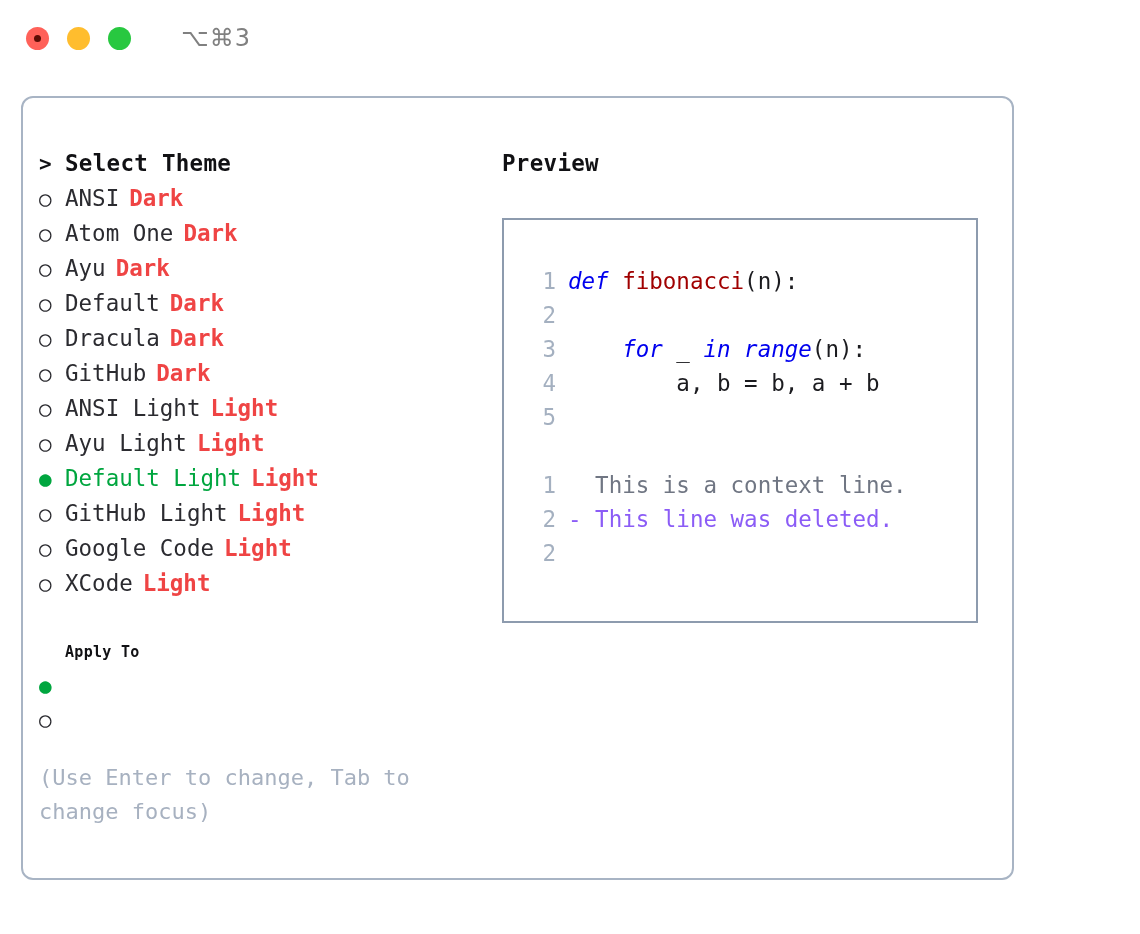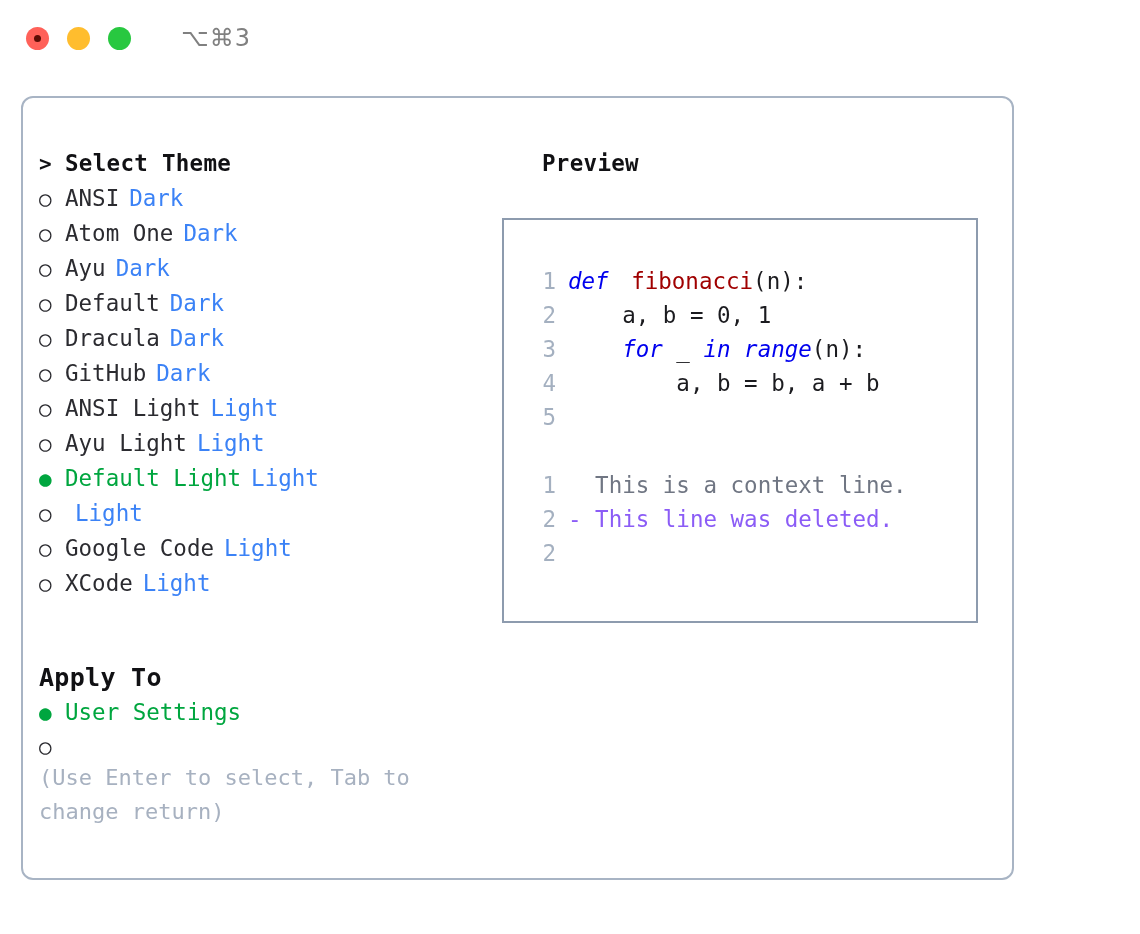--- a/index.html
+++ b/index.html
@@ -119,32 +119,32 @@
   .heading-text {
     font-weight: bold;
     color: #111114;
     letter-spacing: 0.3px;
   }
 
   .label { color: #2b2b30; }
   .label.selected { color: #00a63f; }
 
   .tag {
-    color: #3b82f6;
+    color: #ef4444;
     margin-left: 10px;
+    font-weight: bold;
   }
 
   .spacer-sm { height: 34px; }
 
   .applyto-head {
     display: flex;
-    font-size: 25px;
+    font-size: 15px;
     line-height: 34px;
     white-space: pre;
-    flex-direction: column;
   }
 
   .hint {
     position: absolute;
     left: 16px;
     top: 663px;
     width: 420px;
     font-size: 22px;
     line-height: 34px;
     color: #a7b1c0;
@@ -158,21 +158,20 @@
     top: 48px;
     width: 480px;
   }
 
   .preview-title {
     font-size: 22.5px;
     line-height: 34px;
     font-weight: bold;
     color: #111114;
     letter-spacing: 0.3px;
-    margin-left: 40px;
   }
 
   .preview-box {
     margin-top: 38px;
     width: 476px;
     height: 405px;
     border: 2px solid #8d9bae;
     box-sizing: border-box;
     background: #ffffff;
     padding: 44px 0 0 18px;
@@ -187,21 +186,21 @@
   .lineno {
     width: 34px;
     flex: 0 0 34px;
     text-align: right;
     color: #a4b0c0;
     margin-right: 12px;
   }
   .code-text { color: #1b1b1f; }
 
   .kw    { color: #0000ee; font-style: italic; }
-  .fname { color: #a00000; margin-left: 9px; }
+  .fname { color: #a00000; }
   .plain { color: #1b1b1f; }
 
   .gap-block { height: 34px; }
 
   .diff-ctx { color: #707683; }
   .diff-del { color: #8b5cf6; }
   .diff-add { color: #0fba12; }
 </style>
 </head>
 <body>
@@ -230,47 +229,47 @@
         <div id="theme-items">
             <div class="row"><span class="marker">○</span><span class="label">ANSI</span><span class="tag">Dark</span></div>
             <div class="row"><span class="marker">○</span><span class="label">Atom One</span><span class="tag">Dark</span></div>
             <div class="row"><span class="marker">○</span><span class="label">Ayu</span><span class="tag">Dark</span></div>
             <div class="row"><span class="marker">○</span><span class="label">Default</span><span class="tag">Dark</span></div>
             <div class="row"><span class="marker">○</span><span class="label">Dracula</span><span class="tag">Dark</span></div>
             <div class="row"><span class="marker">○</span><span class="label">GitHub</span><span class="tag">Dark</span></div>
             <div class="row"><span class="marker">○</span><span class="label">ANSI Light</span><span class="tag">Light</span></div>
             <div class="row"><span class="marker">○</span><span class="label">Ayu Light</span><span class="tag">Light</span></div>
             <div class="row"><span class="marker bullet-on">●</span><span class="label selected">Default Light</span><span class="tag">Light</span></div>
-            <div class="row"><span class="marker">○</span><span class="tag">Light</span></div>
+            <div class="row"><span class="marker">○</span><span class="label">GitHub Light</span><span class="tag">Light</span></div>
             <div class="row"><span class="marker">○</span><span class="label">Google Code</span><span class="tag">Light</span></div>
             <div class="row"><span class="marker">○</span><span class="label">XCode</span><span class="tag">Light</span></div>
           </div>
 
         <div class="spacer-sm"></div>
 
         <div class="applyto-head">
           <span class="marker"></span>
           <span class="heading-text">Apply To</span>
         </div>
 
         <div id="apply-items">
-            <div class="row"><span class="marker bullet-on">●</span><span class="label selected">User Settings</span></div>
+            <div class="row"><span class="marker bullet-on">●</span></div>
             <div class="row"><span class="marker">○</span></div>
           </div>
       </div>
 
-      <div class="hint">(Use Enter to select, Tab to change return)</div>
+      <div class="hint">(Use Enter to change, Tab to change focus)</div>
 
       <div class="right-col">
         <div class="preview-title">Preview</div>
 
         <div class="preview-box">
           <div id="code-block">
               <div class="code-line"><span class="lineno">1</span><span class="code-text"><span class="kw">def </span><span class="fname">fibonacci</span><span class="plain">(n):</span></span></div>
-              <div class="code-line"><span class="lineno">2</span><span class="code-text"><span class="plain">    a, b = 0, 1</span></span></div>
+              <div class="code-line"><span class="lineno">2</span></div>
               <div class="code-line"><span class="lineno">3</span><span class="code-text"><span class="plain">    </span><span class="kw">for</span><span class="plain"> _ </span><span class="kw">in</span><span class="plain"> </span><span class="kw">range</span><span class="plain">(n):</span></span></div>
               <div class="code-line"><span class="lineno">4</span><span class="code-text"><span class="plain">        a, b = b, a + b</span></span></div>
               <div class="code-line"><span class="lineno">5</span></div>
             </div>
           <div class="gap-block"></div>
           <div id="diff-block">
               <div class="code-line"><span class="lineno">1</span><span class="diff-ctx">  This is a context line.</span></div>
               <div class="code-line"><span class="lineno">2</span><span class="diff-del">- This line was deleted.</span></div>
               <div class="code-line"><span class="lineno">2</span></div>
             </div>

